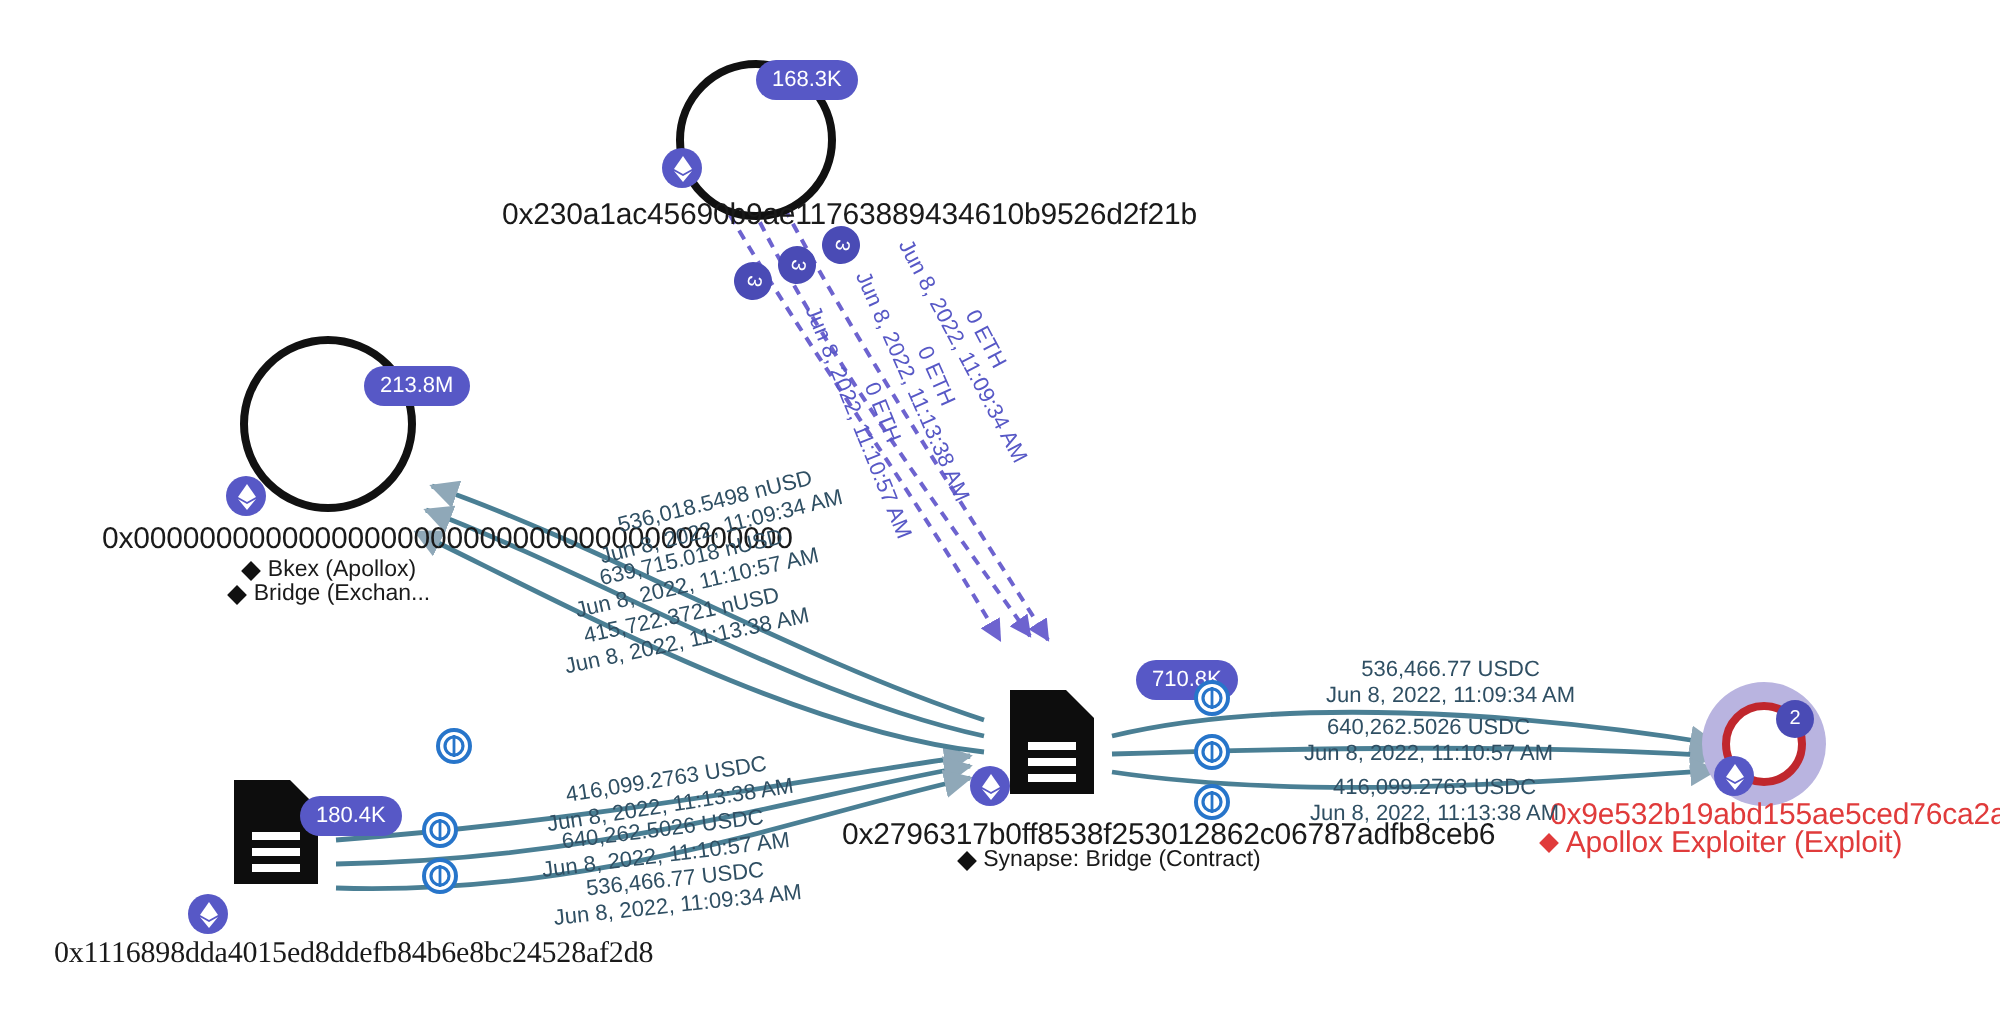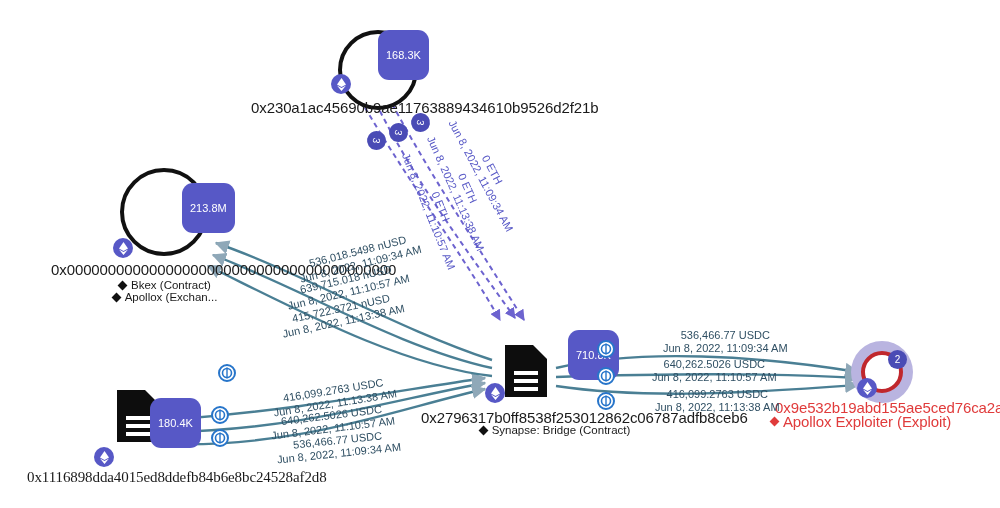--- a/index.html
+++ b/index.html
@@ -11,21 +11,21 @@
   #graph{position:absolute;left:0;top:0;width:1000px;height:508px;}
   .node{position:absolute;}
   .circle-node{
     border-radius:50%;background:#ffffff;box-sizing:border-box;
   }
   .big-circle{border:4px solid #111111;}
   .doc-icon{position:absolute;}
   .badge{
     position:absolute;background:#5758c6;color:#ffffff;
     border-radius:11px;font-size:11px;line-height:18px;height:18px;
-    padding:16px 8px;text-align:center;white-space:nowrap;font-weight:400;
+    padding:1px 8px;text-align:center;white-space:nowrap;font-weight:400;
   }
   .eth-chip{
     position:absolute;width:20px;height:20px;border-radius:50%;
     background:#5758c6;display:flex;align-items:center;justify-content:center;
   }
   .addr{
     position:absolute;font-size:15px;color:#1a1a1a;white-space:nowrap;
     letter-spacing:-0.1px;
   }
   .addr.red{color:#e03b3b;}
@@ -103,25 +103,25 @@
 <div class="eth-chip" style="left:113px;top:238px;">
   <svg width="9" height="13" viewBox="0 0 9 13">
       <path d="M4.5 0 L9 6.5 L4.5 9 L0 6.5 Z" fill="#fff"></path>
       <path d="M4.5 10 L9 7.5 L4.5 13 L0 7.5 Z" fill="#fff"></path>
     </svg>
 </div>
 <div class="addr" style="left:51px;top:261px;">0x0000000000000000000000000000000000000000</div>
 <div class="taglist" style="left:100px;top:279px;width:130px;">
   <div class="tagline">
     <span class="diamond"></span>
-    <span>Bkex (Contract)</span>
+    <span>Bkex (Apollox)</span>
   </div>
   <div class="tagline">
     <span class="diamond"></span>
-    <span>Apollox (Exchan...</span>
+    <span>Bridge (Exchan...</span>
   </div>
 </div>
 
 <div class="doc-icon" style="left:117px;top:390px;">
   <svg width="42" height="52" viewBox="0 0 42 52">
     <path d="M0 0 H28 L42 14 V52 H0 Z" fill="#0d0d0d"></path>
     <rect x="9" y="26" width="24" height="4" fill="#fff"></rect>
     <rect x="9" y="34" width="24" height="4" fill="#fff"></rect>
     <rect x="9" y="42" width="24" height="4" fill="#fff"></rect>
   </svg>

